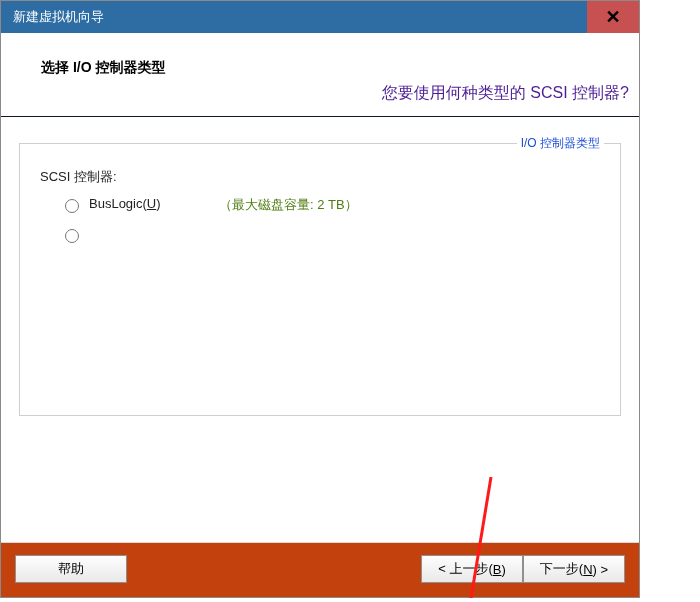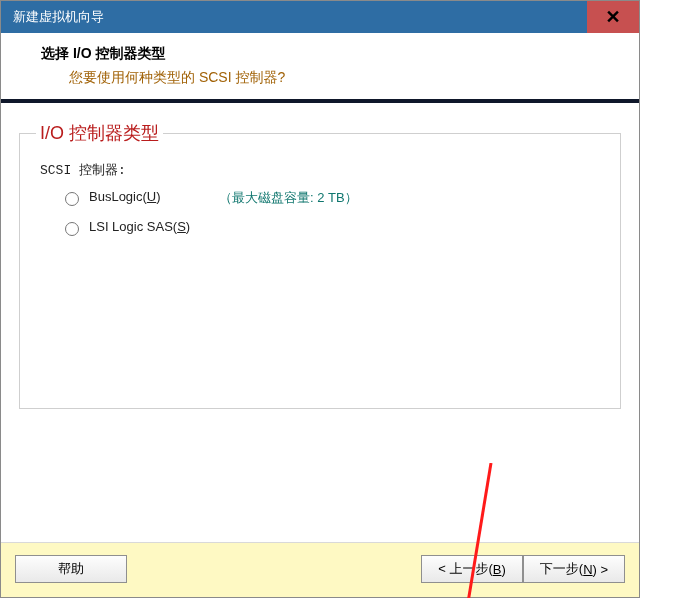--- a/index.html
+++ b/index.html
@@ -36,81 +36,82 @@
     background: #c75050;
     display: flex;
     align-items: center;
     justify-content: center;
     font-size: 18px;
     font-weight: bold;
     color: #000;
     cursor: pointer;
   }
   .header {
-    padding: 12px 10px 12px 40px;
-    border-bottom: 4px solid #0f172a;
+    padding: 26px 10px 12px 40px;
+    border-bottom: 1px solid #0f172a;
   }
   .header .heading {
     font-size: 14px;
     font-weight: bold;
     color: #000;
     margin-bottom: 6px;
   }
   .header .subheading {
-    font-size: 14px;
-    color: #a16207;
+    font-size: 16px;
+    color: #4c1d95;
     padding-left: 28px;
+    text-align: right;
   }
   .body {
     flex: 1;
     padding: 18px 18px 0 18px;
     position: relative;
   }
   fieldset.group {
     border: 1px solid #cfcfcf;
     border-radius: 0;
     padding: 12px 16px 160px 16px;
     margin: 0;
   }
   fieldset.group legend {
-    font-size: 18px;
-    color: #b91c1c;
+    font-size: 12px;
+    color: #1d4ed8;
     padding: 0 4px;
+    text-align: right;
   }
   .scsi-label {
     font-size: 13px;
     color: #222;
     margin: 4px 0 10px 4px;
-    font-family: Liberation Mono, monospace;
   }
   .radio-row {
     display: flex;
     align-items: flex-start;
     margin: 8px 0 12px 24px;
     font-size: 13px;
     color: #222;
   }
   .radio-row input[type="radio"] {
     margin-right: 10px;
     width: 14px;
     height: 14px;
   }
   .radio-row .opt-label {
     min-width: 130px;
   }
   .radio-row .opt-hint {
-    color: #0f766e;
+    color: #4d7c0f;
   }
   .u { text-decoration: underline; }
   .footer {
     border-top: 1px solid #d9d9d9;
     padding: 12px 14px 14px 14px;
     display: flex;
     align-items: center;
-    background: #fef9c3;
+    background: #c2410c;
   }
   .btn {
     height: 28px;
     min-width: 102px;
     background: linear-gradient(#fdfdfd, #e9e9e9);
     border: 1px solid #8f8f8f;
     font-size: 13px;
     color: #000;
     display: inline-flex;
     align-items: center;
@@ -161,23 +162,20 @@
         <input type="radio" name="scsi" style="">
         <span class="opt-label">
           <span>BusLogic(</span><span class="u">U</span><span>)</span>
         </span>
         <span class="opt-hint">（最大磁盘容量: 2 TB）</span>
       </label>
 
 
       <label class="radio-row">
         <input type="radio" name="scsi" style="">
-        <span class="opt-label">
-          <span>LSI Logic SAS(</span><span class="u">S</span><span>)</span>
-        </span>
         <span class="opt-hint"></span>
       </label>
     </fieldset>
 
     <svg class="arrow" viewBox="0 0 60 200">
       <defs>
         <marker id="ah" markerWidth="14" markerHeight="14" refX="7" refY="11" orient="auto">
           <path d="M1,1 L13,1 L7,13 Z" fill="#ff1a1a"></path>
         </marker>
       </defs>

